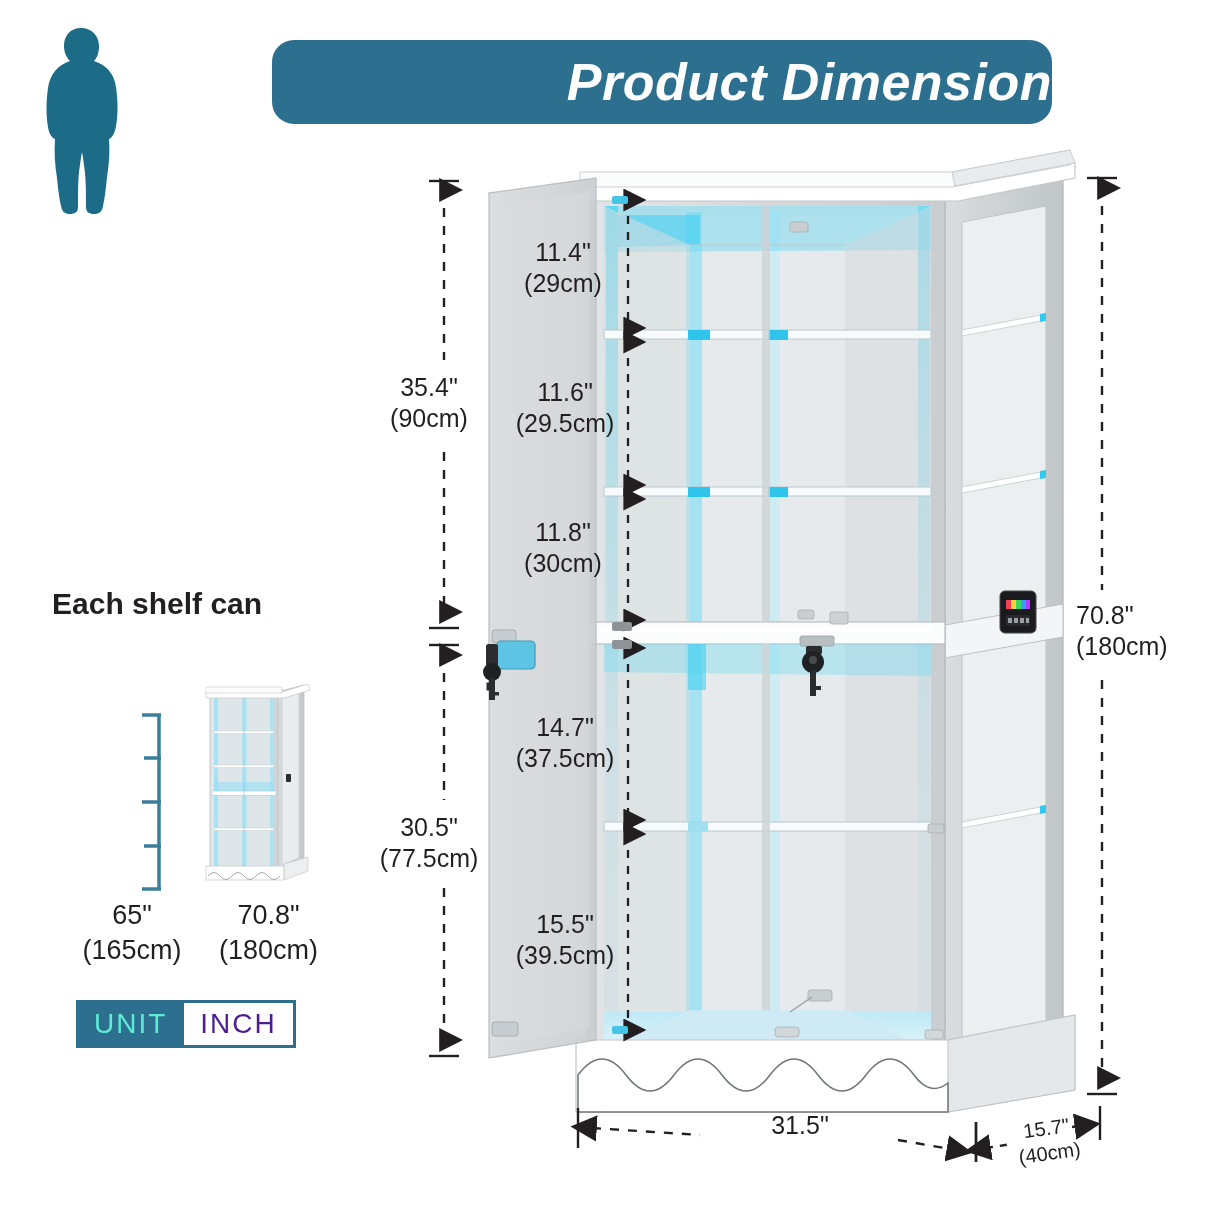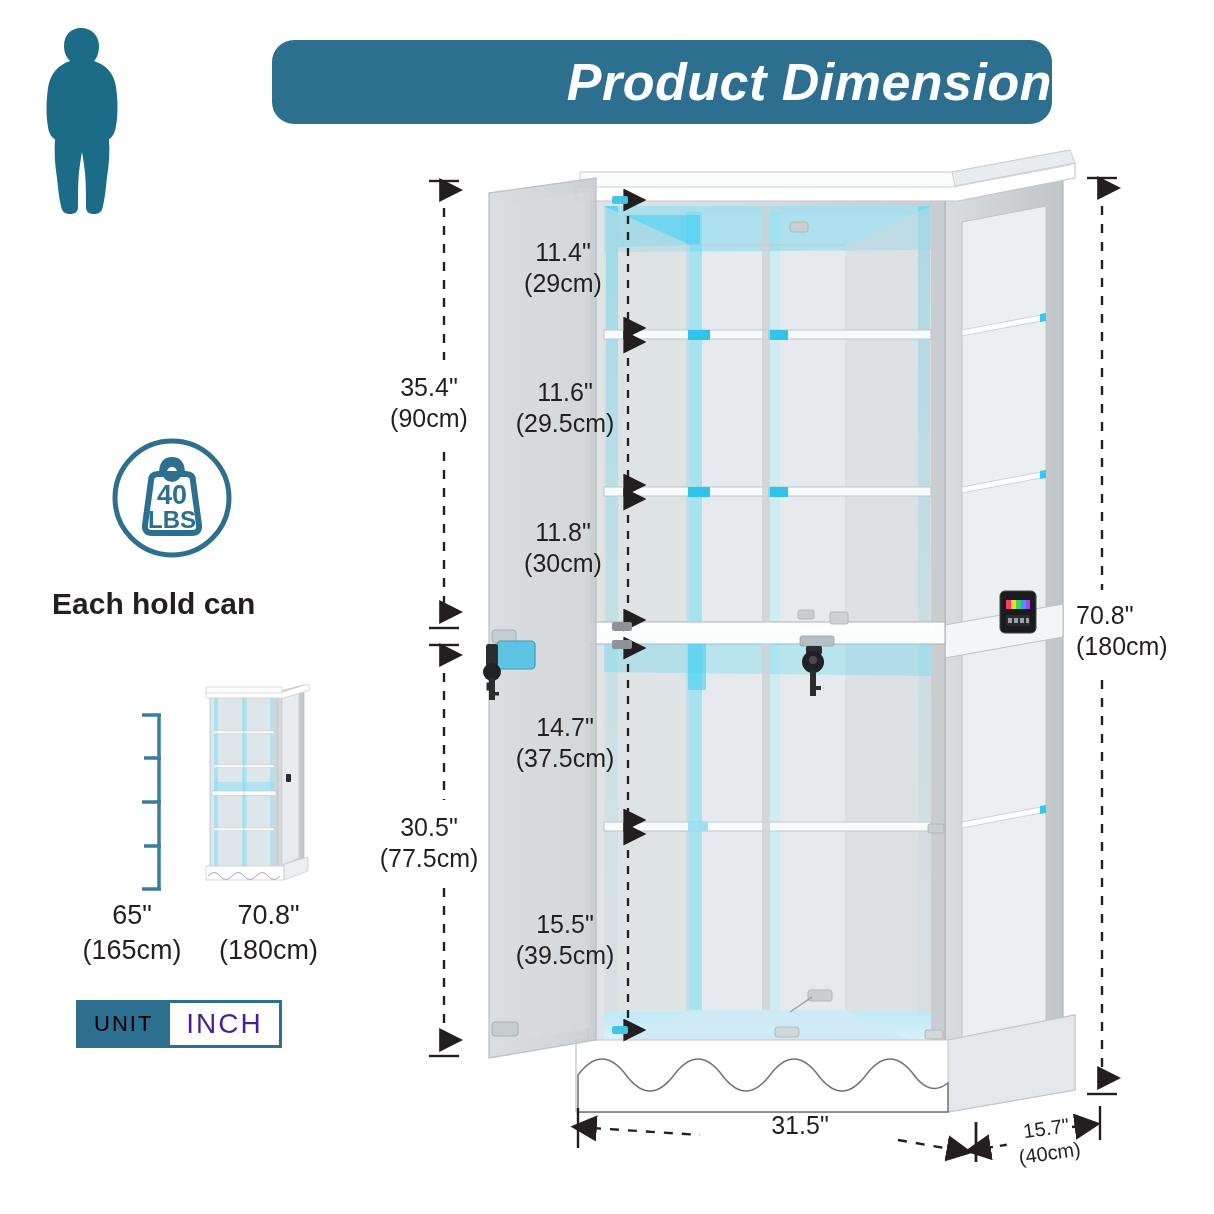--- a/index.html
+++ b/index.html
@@ -89,22 +89,22 @@
     position: absolute;
     left: 76px;
     top: 1000px;
     height: 44px;
     display: flex;
     align-items: stretch;
     background: #2d6f8e;
     border: 2px solid #2d6f8e;
   }
   #unit-badge .unit-left {
-    color: #000000;
-    font-size: 22px;
+    color: #5eead4;
+    font-size: 28px;
     letter-spacing: 2px;
     padding: 0 16px;
     display: flex;
     align-items: center;
   }
   #unit-badge .unit-right {
     background: #ffffff;
     color: #4c1d95;
     font-size: 28px;
     letter-spacing: 2px;
@@ -146,33 +146,23 @@
 </style>
 </head>
 <body>
 
 <div id="page">
 
   <div id="title-banner">
     <div id="title-text">Product Dimension</div>
   </div>
 
-  <div id="weight-badge">
-    <svg width="124" height="124" viewBox="0 0 124 124">
-      <circle cx="62" cy="62" r="57" fill="none" stroke="#2d6f8e" stroke-width="5"></circle>
-      <path d="M41 45 Q41 38 48 38 L76 38 Q83 38 83 45 L89 89 Q90 97 82 97 L42 97 Q34 97 35 89 Z" fill="none" stroke="#2d6f8e" stroke-width="6" stroke-linejoin="round"></path>
-      <path d="M52 38 Q52 24 62 24 Q72 24 72 38" fill="none" stroke="#2d6f8e" stroke-width="6"></path>
-      <circle cx="62" cy="36" r="7.5" fill="none" stroke="#2d6f8e" stroke-width="5"></circle>
-      <text x="62" y="68" text-anchor="middle" fill="#2d6f8e" font-family="Liberation Sans, sans-serif" font-size="27" font-weight="bold">40</text>
-      <text x="62" y="92" text-anchor="middle" fill="#2d6f8e" font-family="Liberation Sans, sans-serif" font-size="24" font-weight="bold">LBS</text>
-    </svg>
-  </div>
 
   <div id="shelf-note">
-    <div>Each hold can</div>
+    <div>Each shelf can</div>
   </div>
 
   <div id="person-silhouette">
     <svg width="95" height="190" viewBox="0 0 95 190">
       <path fill="#1c6b87" d="M48 2 C37 2 31 10 31 20 C31 27 34 32 37 35
         C25 39 17 48 15 62 C13 76 13 90 15 101 C16 108 19 112 22 113
         C21 126 22 140 24 152 C25 162 26 172 28 180
         C29 186 32 188 37 188 C42 188 45 186 45 181
         C45 170 45 156 46 146 C47 138 48 131 49 126
         C50 131 51 139 52 147 C53 157 53 171 53 181

